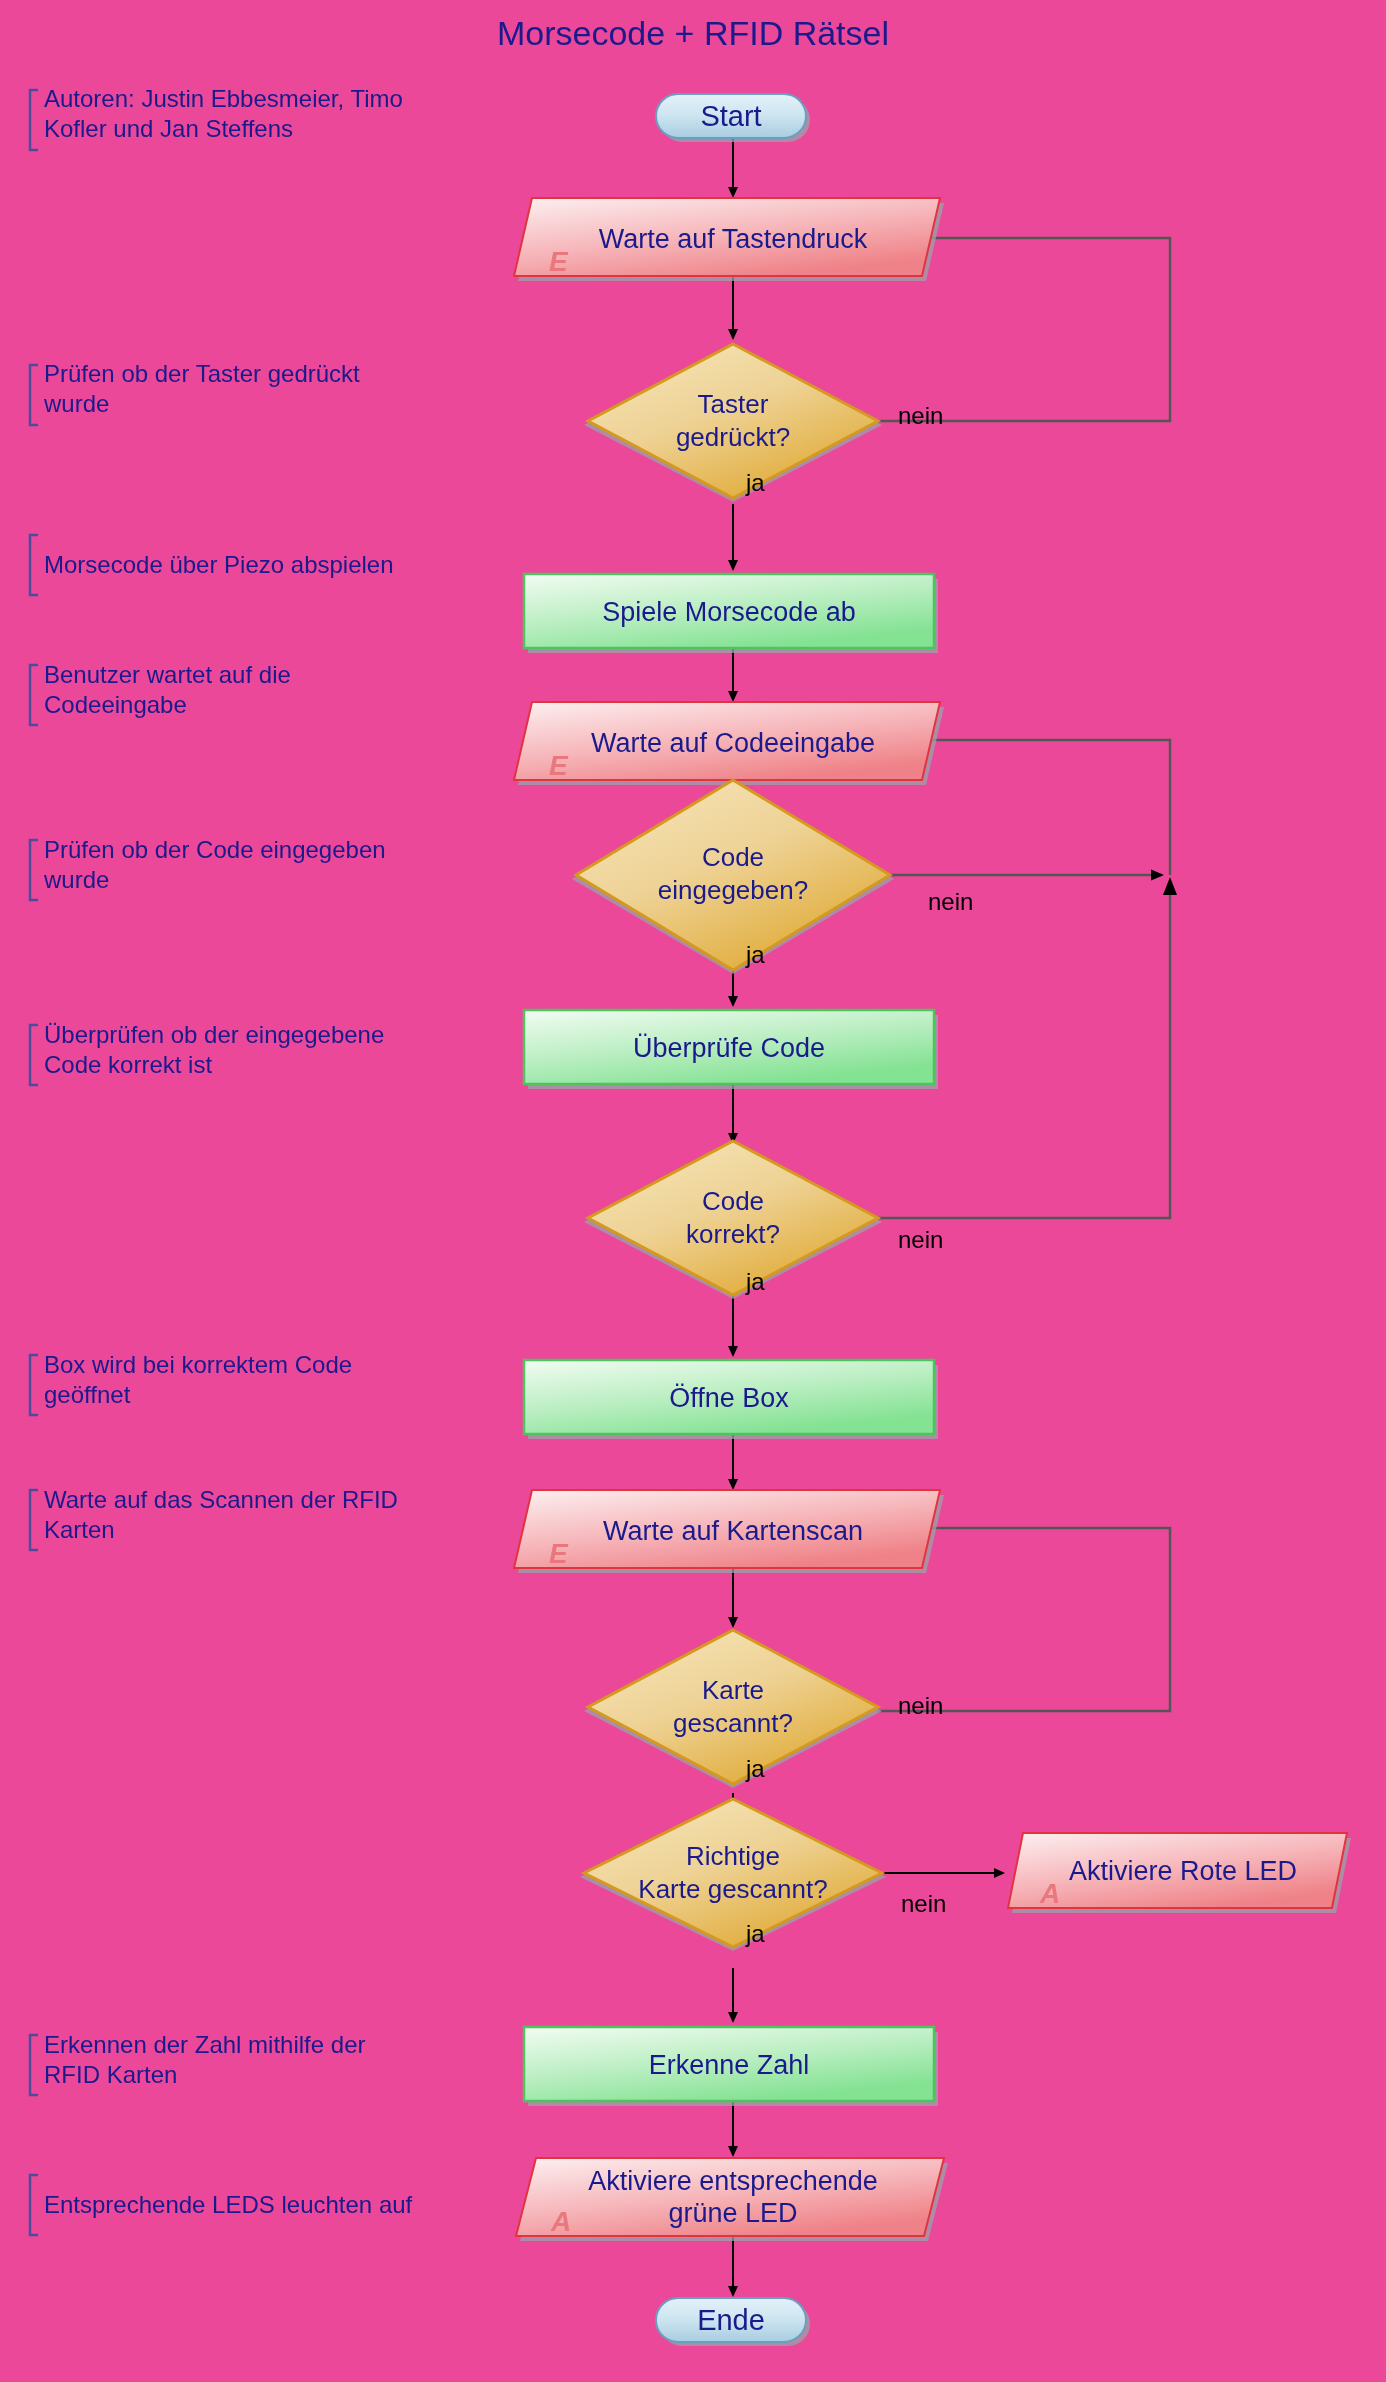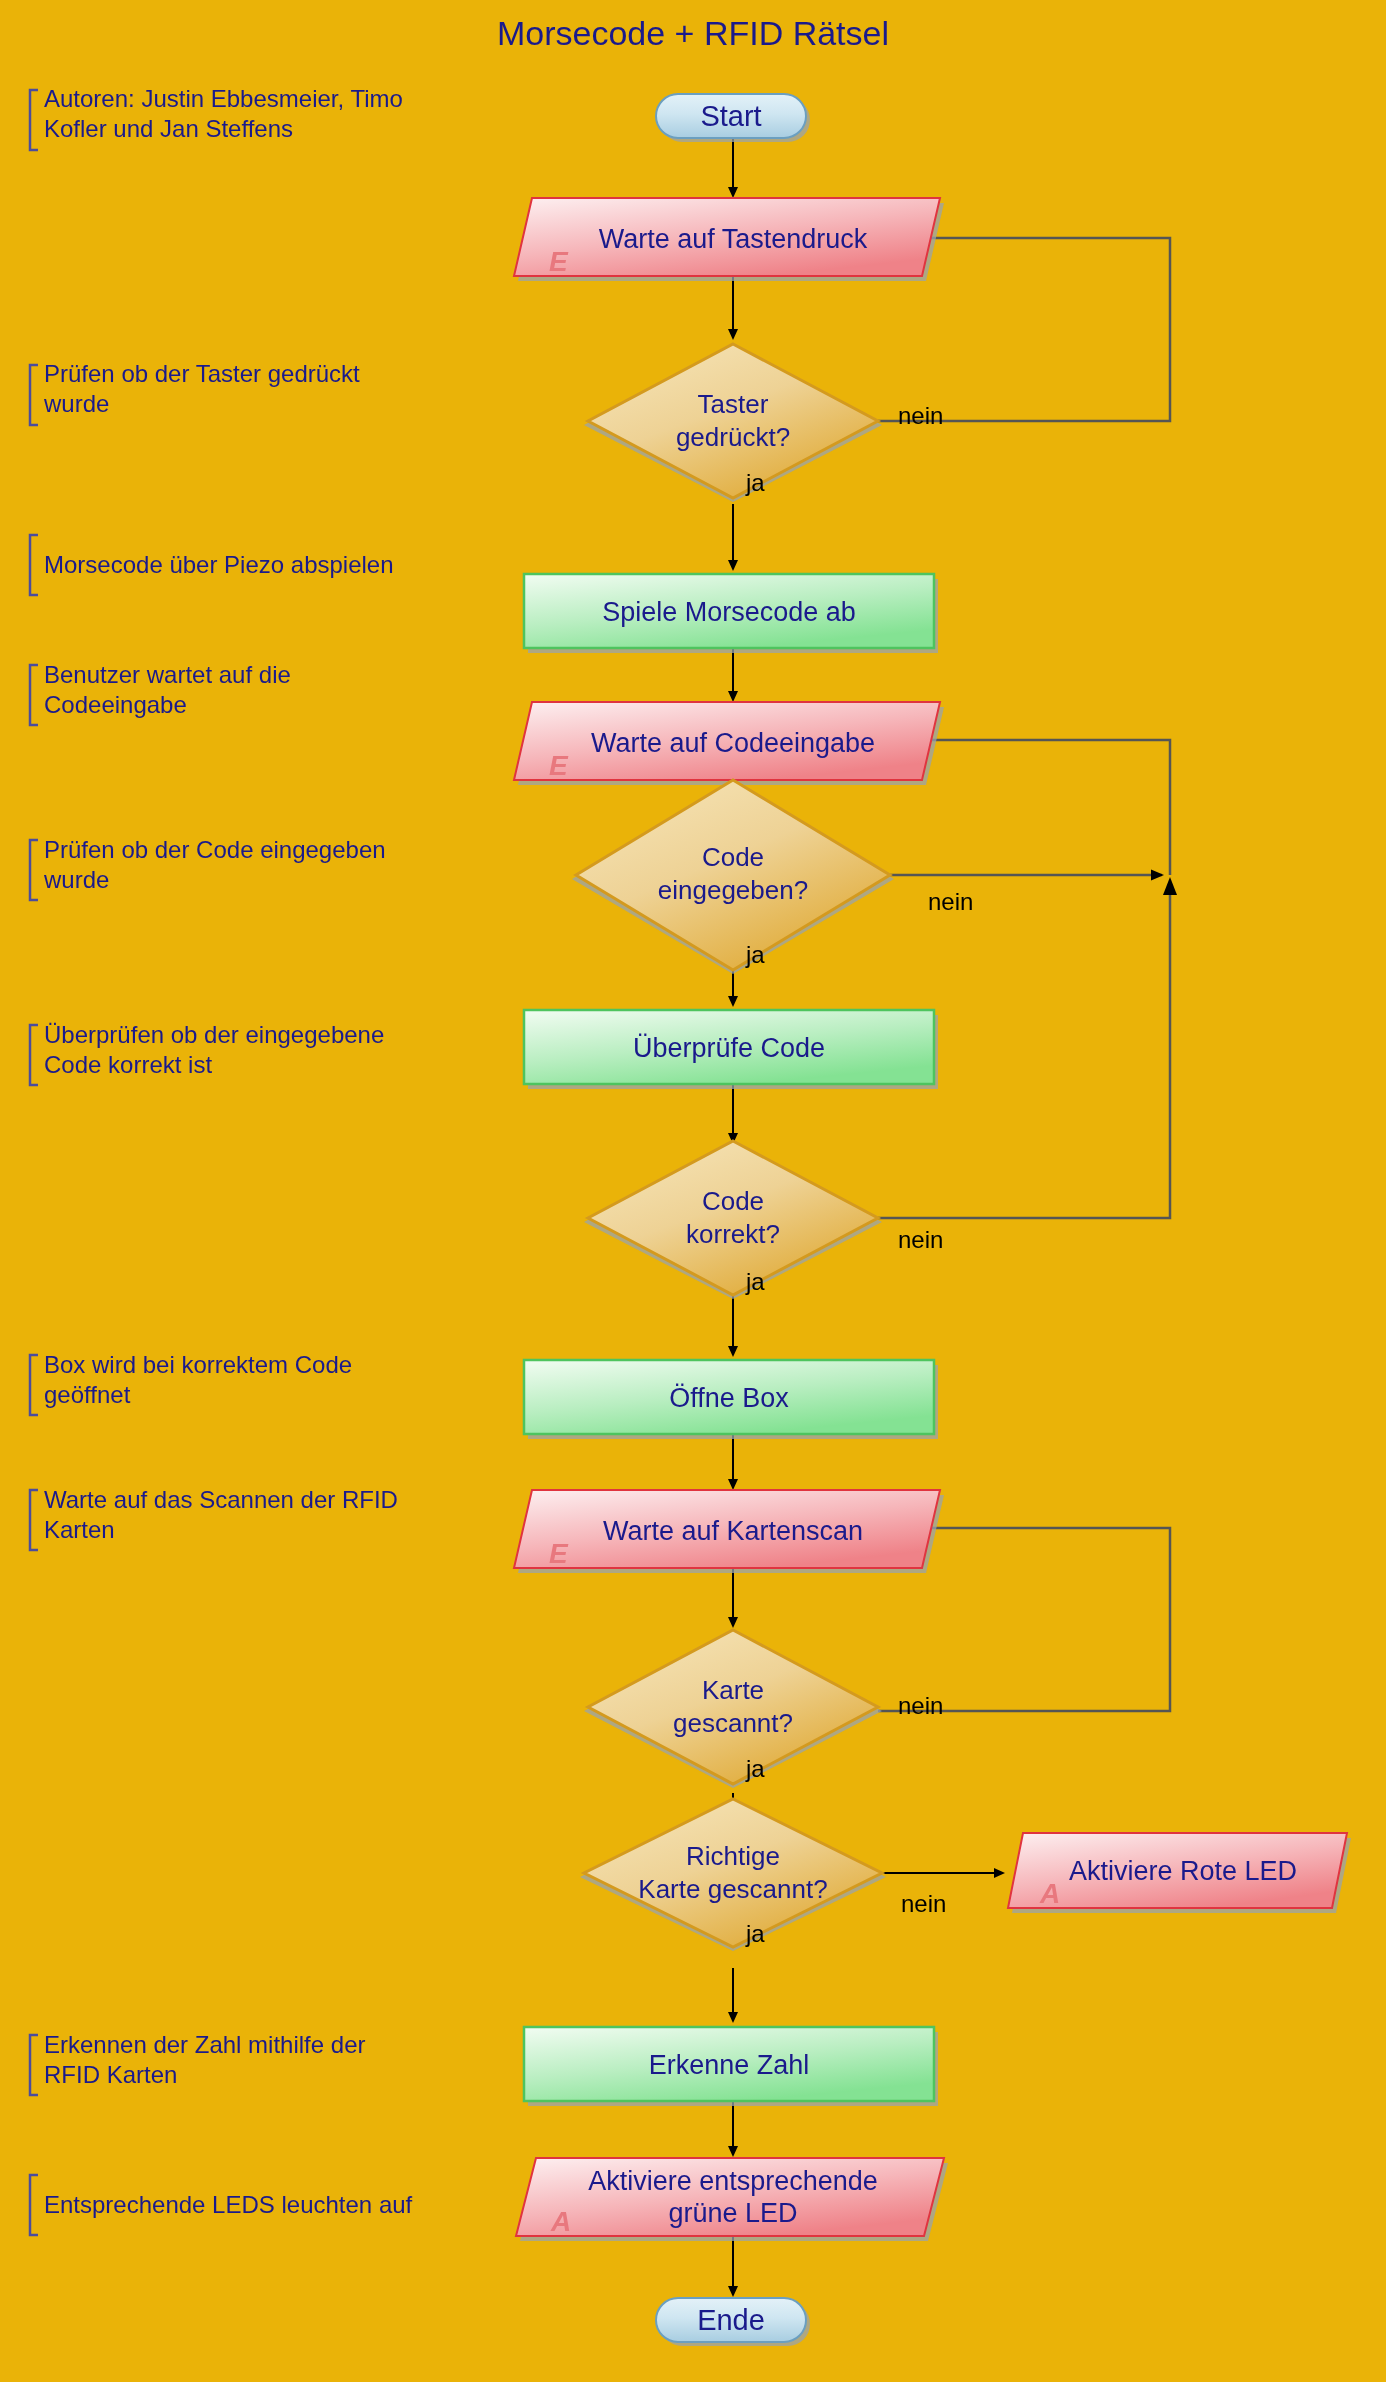--- a/index.html
+++ b/index.html
@@ -7,21 +7,21 @@
     padding: 0;
     background: #ffffff;
   }
   body {
     font-family: "Liberation Sans", sans-serif;
   }
   #page {
     position: relative;
     width: 1386px;
     height: 2382px;
-    background: #eab308;
+    background: #ec4899;
     overflow: hidden;
   }
   #chart-svg {
     position: absolute;
     left: 0;
     top: 0;
     width: 1386px;
     height: 2382px;
   }
   .node-label {

